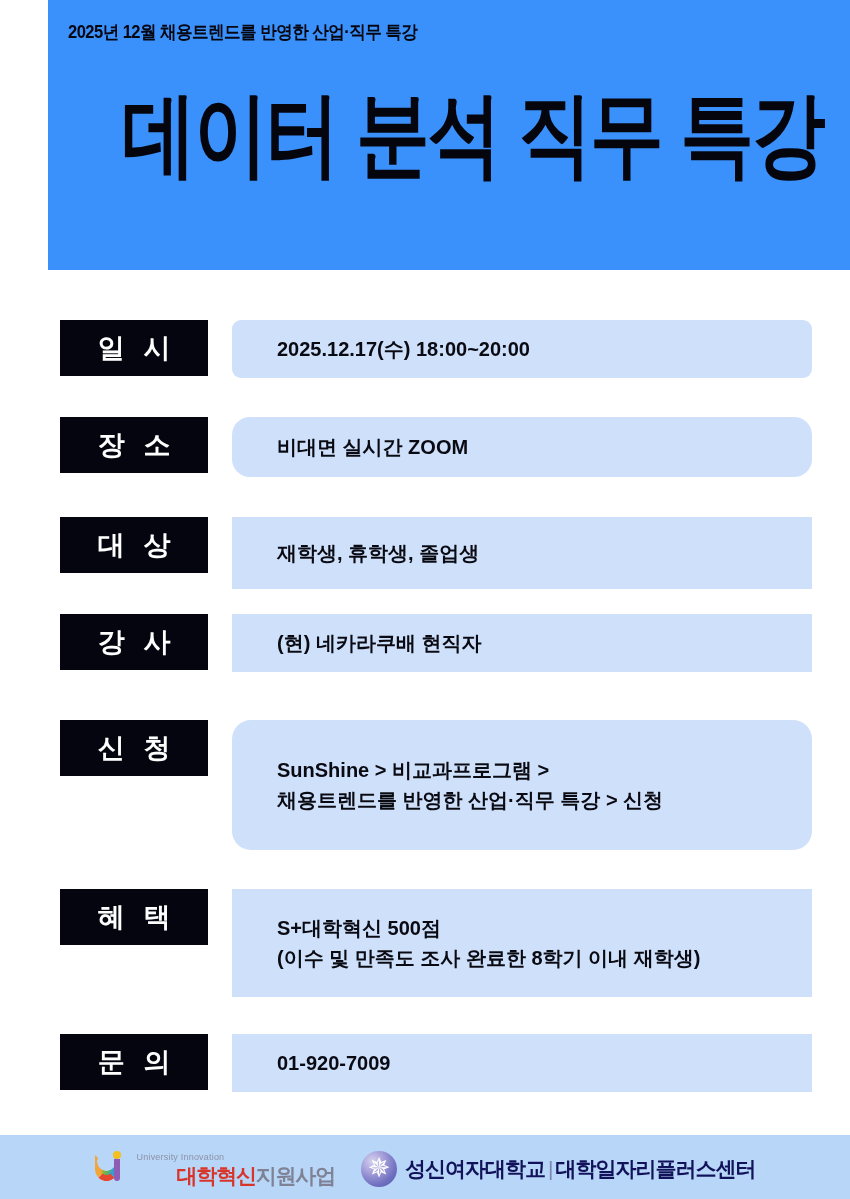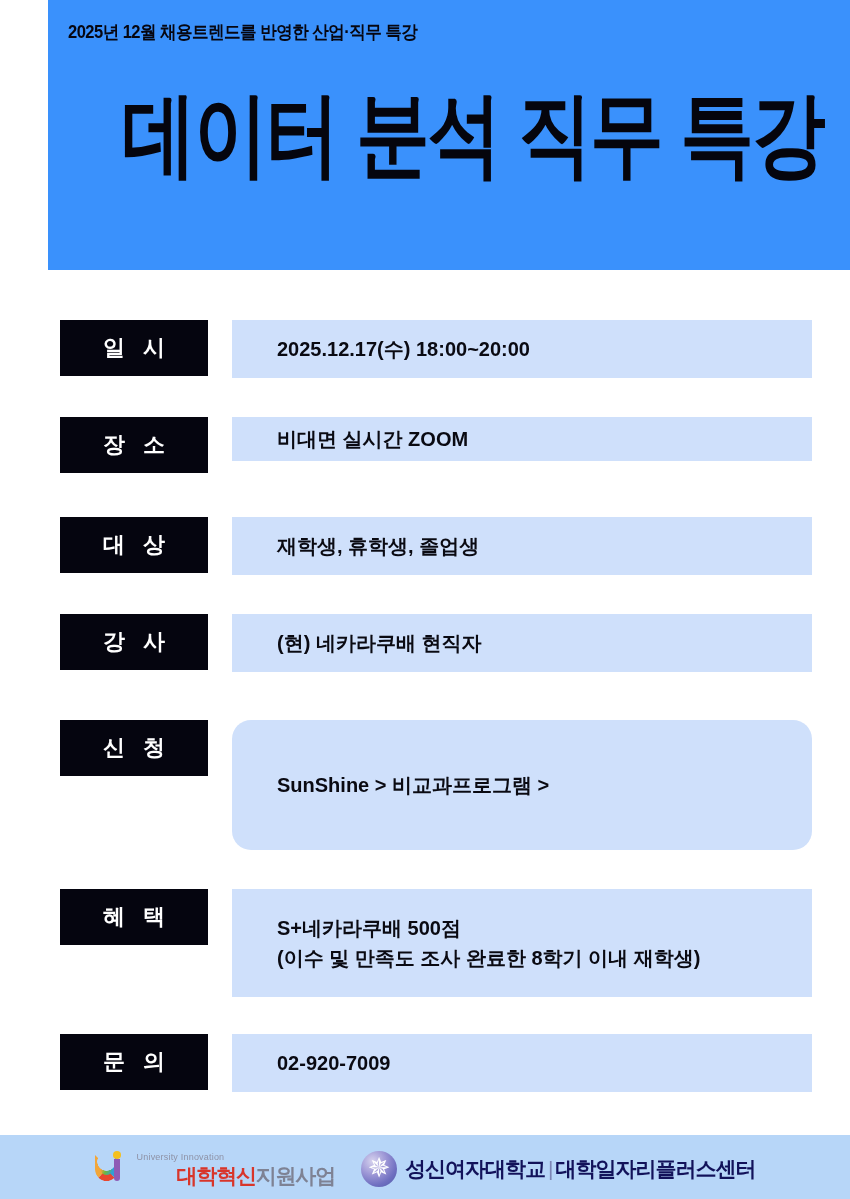--- a/index.html
+++ b/index.html
@@ -90,27 +90,28 @@
     width: 850px;
   }
   .row-label {
     position: absolute;
     left: 60px;
     top: 0;
     width: 148px;
     height: 56px;
     background: #05050f;
     color: #ffffff;
-    font-size: 22px;
+    font-size: 27px;
     font-weight: bold;
     letter-spacing: 6px;
     text-indent: 6px;
     display: flex;
     align-items: center;
     justify-content: center;
+    font-family: Liberation Serif, serif;
   }
   .row-value {
     position: absolute;
     left: 232px;
     top: 0;
     width: 580px;
     background: #cfe0fb;
     color: #0a0a12;
     font-size: 20px;
     font-weight: bold;
@@ -238,59 +239,60 @@
   <div class="header">
     <div class="header-swoosh"></div>
     <div class="header-swoosh2"></div>
     <div class="header-kicker">2025년 12월 채용트렌드를 반영한 산업·직무 특강</div>
     <div class="header-title">데이터 분석 직무 특강</div>
   </div>
 
   <div class="rows" id="rows-container">
       <div class="row" style="top: 50px;">
         <div class="row-label">일 시</div>
-        <div class="row-value" style="height: 58px;">
+        <div class="row-value" style="height: 58px; border-radius: 9px;">
           <div class="line">2025.12.17(수) 18:00~20:00</div>
         </div>
       </div>
       <div class="row" style="top: 147px;">
         <div class="row-label">장 소</div>
-        <div class="row-value" style="height: 44px;">
+        <div class="row-value" style="height: 60px; border-radius: 18px;">
           <div class="line">비대면 실시간 ZOOM</div>
         </div>
       </div>
       <div class="row" style="top: 247px;">
         <div class="row-label">대 상</div>
-        <div class="row-value" style="height: 58px;">
+        <div class="row-value" style="height: 72px;">
           <div class="line">재학생, 휴학생, 졸업생</div>
         </div>
       </div>
       <div class="row" style="top: 344px;">
         <div class="row-label">강 사</div>
         <div class="row-value" style="height: 58px;">
           <div class="line">(현) 네카라쿠배 현직자</div>
         </div>
       </div>
       <div class="row" style="top: 450px;">
         <div class="row-label">신 청</div>
         <div class="row-value" style="height: 130px; border-radius: 19px;">
           <div class="line">SunShine &gt; 비교과프로그램 &gt;</div>
+          <div class="line">채용트렌드를 반영한 산업·직무 특강 &gt; 신청</div>
         </div>
       </div>
       <div class="row" style="top: 619px;">
         <div class="row-label">혜 택</div>
         <div class="row-value" style="height: 108px;">
-          <div class="line">S+네카라쿠배 500점</div>
+          <div class="line">S+대학혁신 500점</div>
           <div class="line">(이수 및 만족도 조사 완료한 8학기 이내 재학생)</div>
         </div>
       </div>
       <div class="row" style="top: 764px;">
         <div class="row-label">문 의</div>
         <div class="row-value" style="height: 58px;">
-          <div class="line">02-920-7009</div>
+          <div class="line">01-920-7009</div>
         </div>
       </div>
     </div>
 
   <div class="footer">
 
     <div class="logo-block">
       <div class="ui-mark">
         <div class="u-arc"></div>
         <div class="j-stem"></div>

